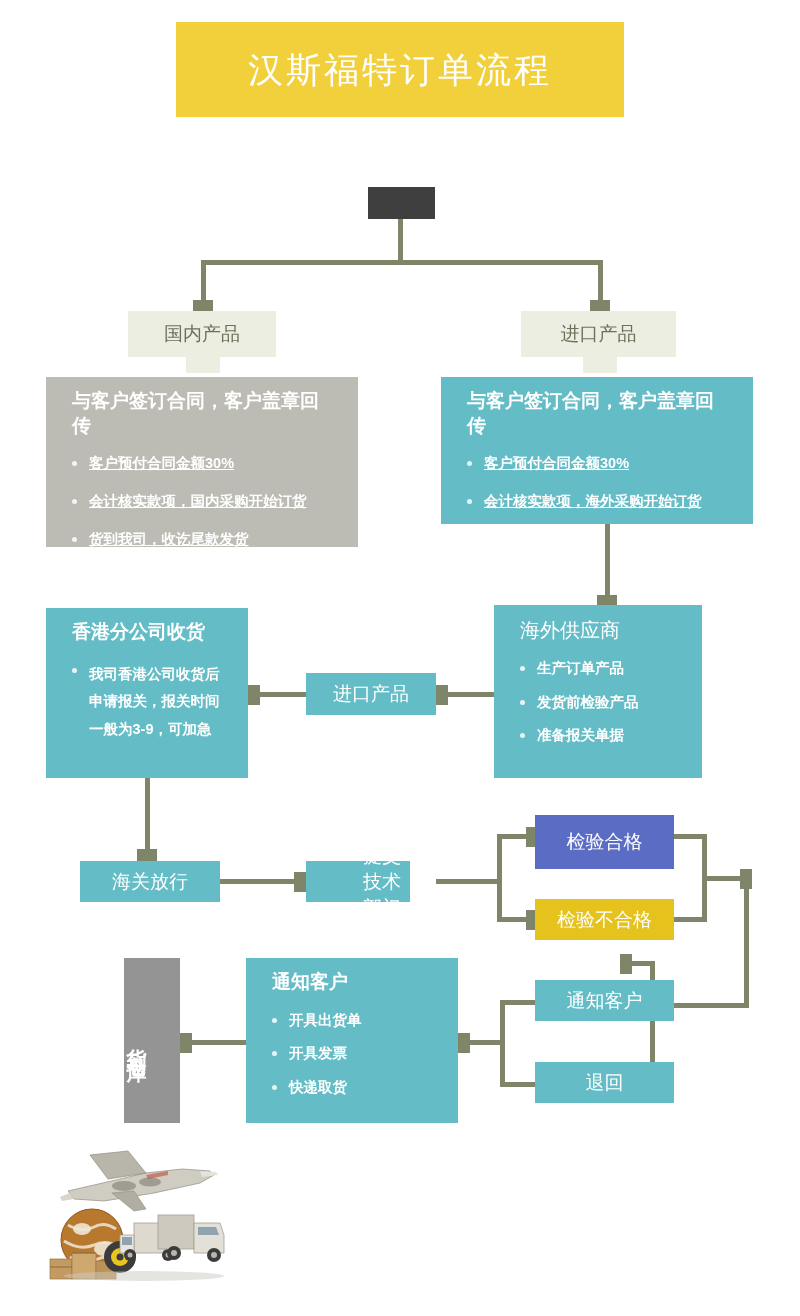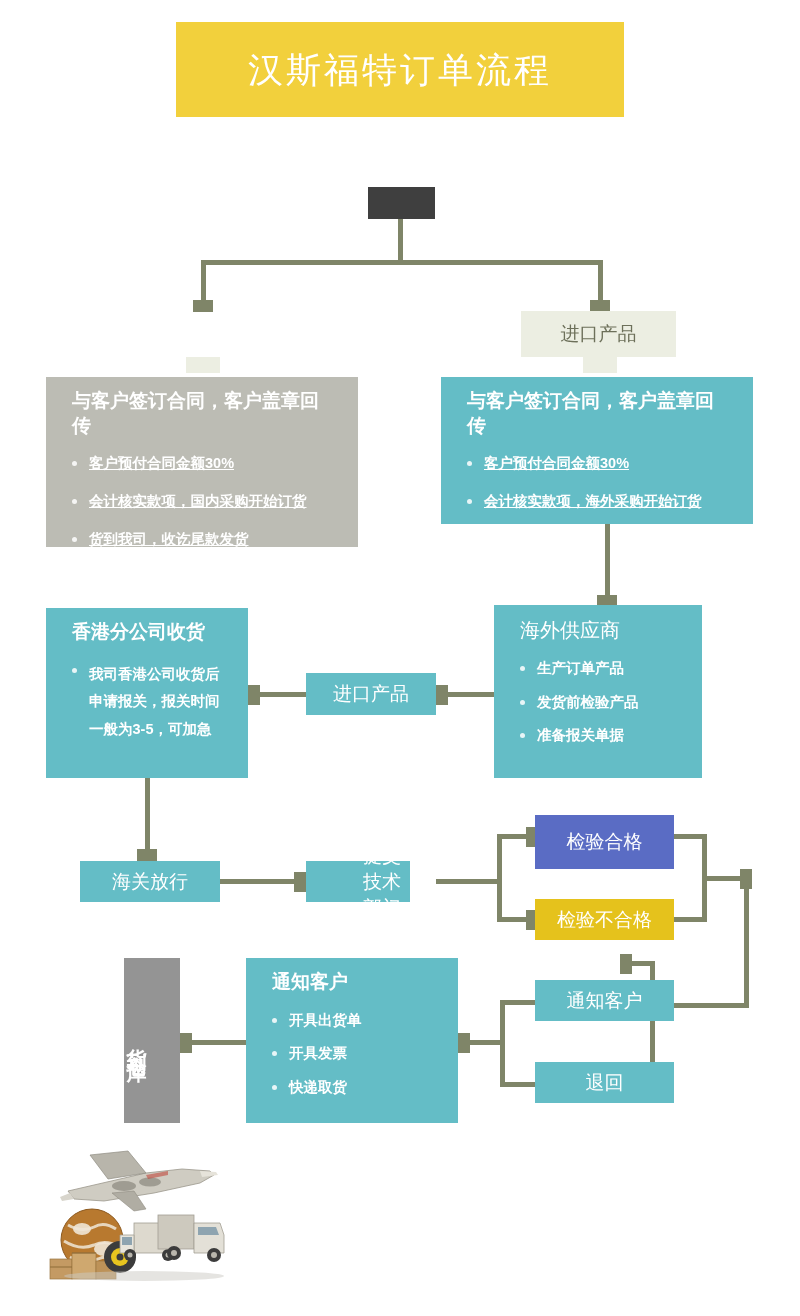--- a/index.html
+++ b/index.html
@@ -180,20 +180,23 @@
     <div class="label-center lbl-white-sm"></div>
   </div>
 
   <div class="conn" style="left:398px; top:219px; width:5px; height:44px;"></div>
   <div class="conn" style="left:201px; top:260px; width:402px; height:5px;"></div>
   <div class="conn" style="left:201px; top:260px; width:5px; height:46px;"></div>
   <div class="conn" style="left:598px; top:260px; width:5px; height:46px;"></div>
   <div class="head-down" style="left:193px; top:300px;"></div>
   <div class="head-down" style="left:590px; top:300px;"></div>
 
+  <div class="node beige" style="left:128px; top:311px; width:148px; height:46px;">
+    <div class="label-center lbl-dark">国内产品</div>
+  </div>
   <div class="tab" style="left:186px; top:357px; width:34px; height:16px;"></div>
 
   <div class="node beige" style="left:521px; top:311px; width:155px; height:46px;">
     <div class="label-center lbl-dark">进口产品</div>
   </div>
   <div class="tab" style="left:583px; top:357px; width:34px; height:16px;"></div>
 
   <div class="node gray card" style="left:46px; top:377px; width:312px; height:170px;">
     <p class="card-title">与客户签订合同，客户盖章回传</p>
     <ul class="bullets loose">
@@ -213,21 +216,21 @@
 
   <div class="conn" style="left:605px; top:524px; width:5px; height:82px;"></div>
   <div class="head-down" style="left:597px; top:595px;"></div>
 
   <div class="node teal card" style="left:46px; top:608px; width:202px; height:170px;">
     <p class="card-title">香港分公司收货</p>
     <ul class="bullets tall">
       <li>
         <span>我司香港公司收货后</span><br>
         <span>申请报关，报关时间</span><br>
-        <span>一般为3-5，可加急</span>
+        <span>一般为3-9，可加急</span>
       </li>
     </ul>
   </div>
 
   <div class="node teal" style="left:306px; top:673px; width:130px; height:42px;">
     <div class="label-center lbl-white">进口产品</div>
   </div>
 
   <div class="node teal card" style="left:494px; top:605px; width:208px; height:173px;">
     <p class="card-title plain" style="font-size:20px;">海外供应商</p>

